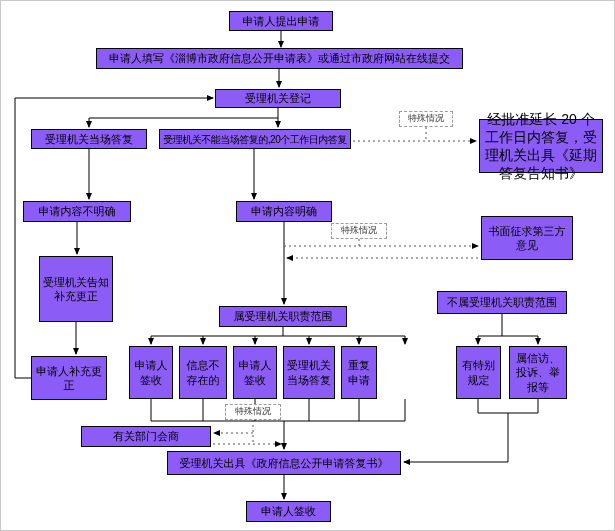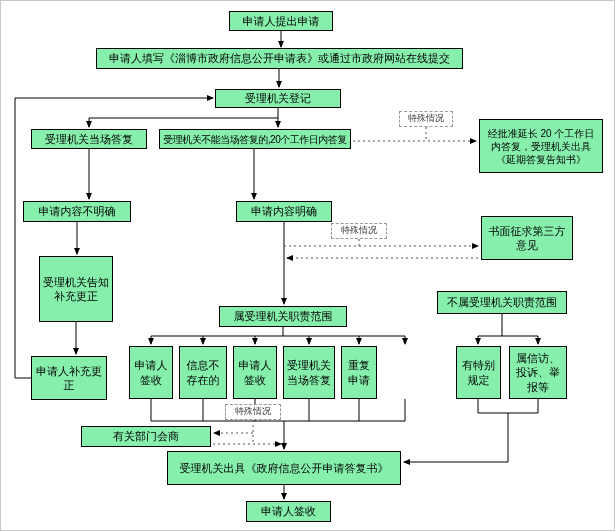--- a/index.html
+++ b/index.html
@@ -1,20 +1,20 @@
 <!DOCTYPE html>
 <html><head>
 <meta charset="utf-8">
 <style>
   html,body{margin:0;padding:0;background:#fff;}
   body{font-family:"Liberation Sans","DejaVu Sans",sans-serif;}
   #canvas{position:relative;width:615px;height:531px;background:#fff;border:1px solid #c8c8c8;box-sizing:border-box;overflow:hidden;}
-  .node{position:absolute;box-sizing:border-box;border:1px solid #000;background:#86efac;display:flex;align-items:center;justify-content:center;text-align:center;font-size:11px;line-height:1.3;padding:8px 3px;color:#000;z-index:2;}
+  .node{position:absolute;box-sizing:border-box;border:1px solid #000;background:#8b5cf6;display:flex;align-items:center;justify-content:center;text-align:center;font-size:11px;line-height:1.3;padding:8px 3px;color:#000;z-index:2;}
   .nw{white-space:nowrap;overflow:hidden;}
-  .sm{font-size:10px;}
+  .sm{font-size:14px;}
   .xs{font-size:10px;letter-spacing:-0.5px;}
   .dash{border:1px dashed #999;font-size:9px;color:#333;background:#fff;padding:1px 18px;z-index:3;}
   svg.wires{position:absolute;left:0;top:0;width:615px;height:531px;z-index:1;}
   svg.wires line, svg.wires polyline{stroke:#000;stroke-width:1;fill:none;}
   svg.wires g.dotted line{stroke:#555;stroke-dasharray:2,3;}
 </style>
 </head>
 <body>
 
 <div id="canvas">
@@ -93,16 +93,16 @@
   <div class="node" style="left:30px;top:355px;width:76px;height:44px">申请人补充更正</div>
   <div class="node" style="left:128px;top:345px;width:44px;height:53px">申请人签收</div>
   <div class="node" style="left:178px;top:345px;width:48px;height:53px">信息不存在的</div>
   <div class="node" style="left:232px;top:345px;width:44px;height:53px">申请人签收</div>
   <div class="node" style="left:282px;top:345px;width:52px;height:53px">受理机关当场答复</div>
   <div class="node" style="left:340px;top:345px;width:36px;height:53px">重复申请</div>
   <div class="node" style="left:455px;top:345px;width:45px;height:53px">有特别规定</div>
   <div class="node" style="left:508px;top:345px;width:58px;height:53px">属信访、投诉、举报等</div>
   <div class="node dash nw" style="left:224px;top:403px;width:56px;height:16px">特殊情况</div>
   <div class="node nw" style="left:80px;top:425px;width:130px;height:21px">有关部门会商</div>
-  <div class="node nw" style="left:166px;top:450px;width:234px;height:34px">受理机关出具《政府信息公开申请答复书》</div>
+  <div class="node nw" style="left:166px;top:450px;width:234px;height:24px">受理机关出具《政府信息公开申请答复书》</div>
   <div class="node nw" style="left:245px;top:500px;width:85px;height:21px">申请人签收</div>
 
 </div>
 
 </body></html>

